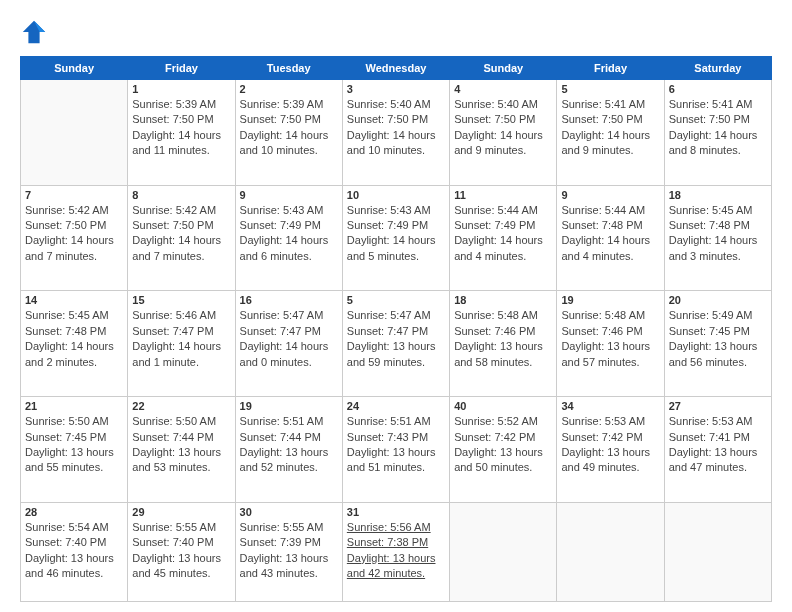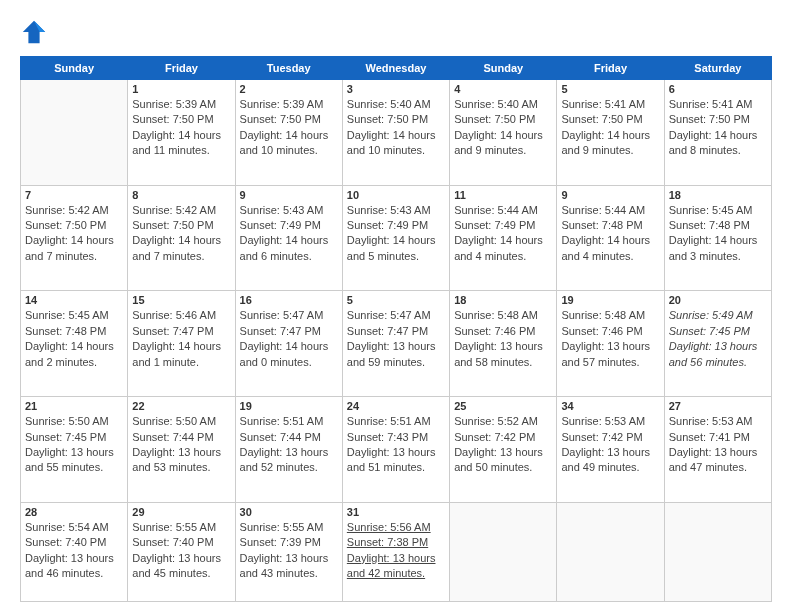--- a/index.html
+++ b/index.html
@@ -272,21 +272,21 @@
           </td>
           <td>
             <span class="day-number">19</span>
             <div class="day-info" style="white-space: pre-line;">Sunrise: 5:48 AM
 Sunset: 7:46 PM
 Daylight: 13 hours
 and 57 minutes.</div>
           </td>
           <td>
             <span class="day-number">20</span>
-            <div class="day-info" style="white-space: pre-line; font-style: italic;">Sunrise: 5:49 AM
+            <div class="day-info" style="white-space: pre-line;">Sunrise: 5:49 AM
 Sunset: 7:45 PM
 Daylight: 13 hours
 and 56 minutes.</div>
           </td>
         </tr>
         <tr>
           <td>
             <span class="day-number">21</span>
             <div class="day-info" style="white-space: pre-line;">Sunrise: 5:50 AM
 Sunset: 7:45 PM
@@ -308,21 +308,21 @@
 and 52 minutes.</div>
           </td>
           <td>
             <span class="day-number">24</span>
             <div class="day-info" style="white-space: pre-line;">Sunrise: 5:51 AM
 Sunset: 7:43 PM
 Daylight: 13 hours
 and 51 minutes.</div>
           </td>
           <td>
-            <span class="day-number">25</span>
+            <span class="day-number">40</span>
             <div class="day-info" style="white-space: pre-line;">Sunrise: 5:52 AM
 Sunset: 7:42 PM
 Daylight: 13 hours
 and 50 minutes.</div>
           </td>
           <td>
             <span class="day-number">34</span>
             <div class="day-info" style="white-space: pre-line;">Sunrise: 5:53 AM
 Sunset: 7:42 PM
 Daylight: 13 hours

